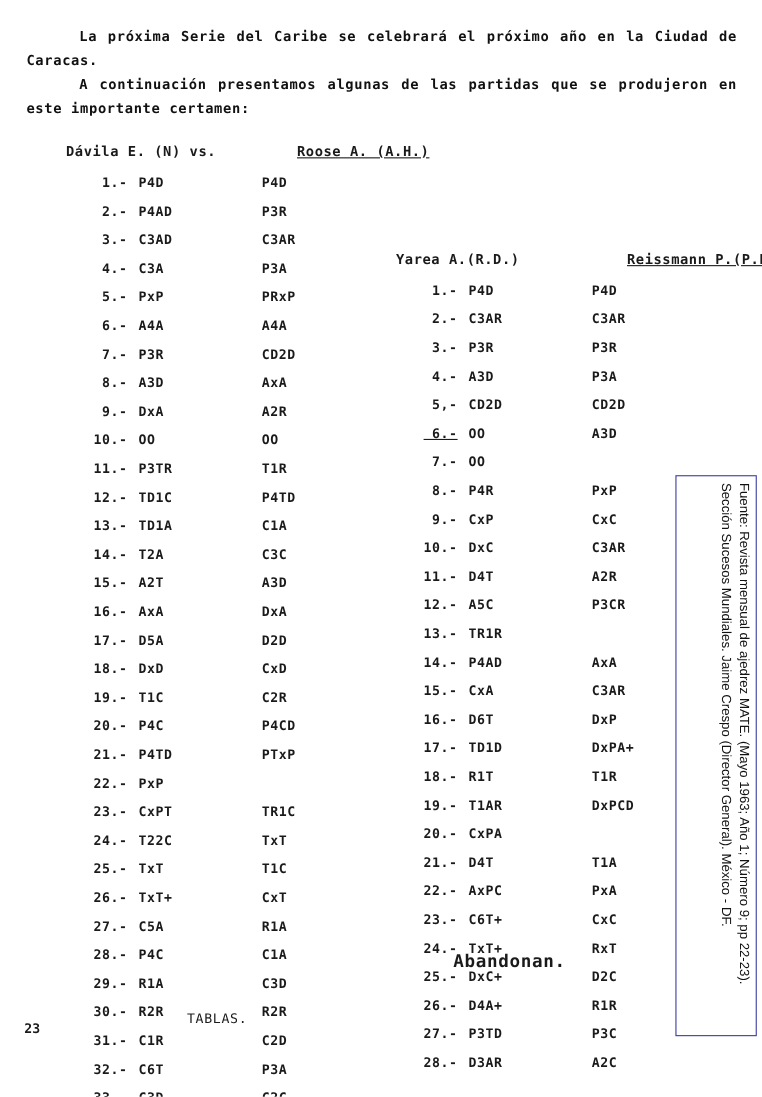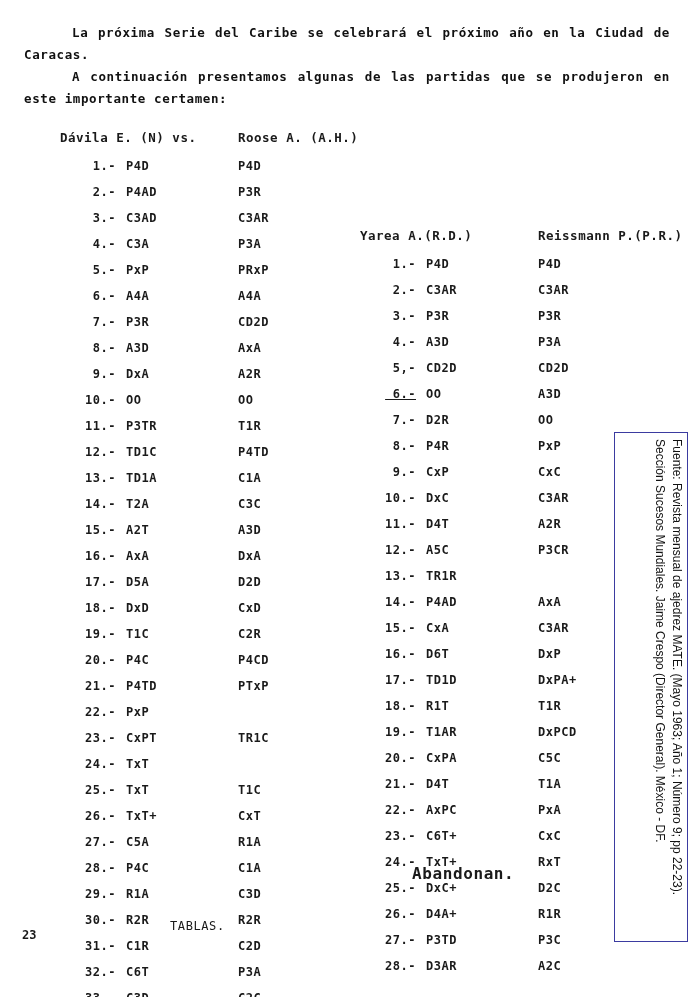--- a/index.html
+++ b/index.html
@@ -41,22 +41,22 @@
   }
   #game1 { left: 60px; top: 130px; }
   #game2 { left: 360px; top: 228px; }
 
   .game-header {
     display: flex;
     margin-bottom: 8px;
     font-weight: 700;
     font-size: 12.5px;
   }
-  .gh-white { width: 178px; }
-  .gh-black { width: 160px; }
+  .gh-white { width: 210px; }
+  .gh-black { width: 160px; text-decoration: underline; }
 
   .moves { display: block; }
   .move-row {
     display: flex;
     height: 26px;
     line-height: 26px;
   }
   .mv-num {
     width: 56px;
     text-align: right;
@@ -245,20 +245,21 @@
           <span class="mv-num">22.-</span>
           <span class="mv-b">PxP</span>
         </div>
         <div class="move-row">
           <span class="mv-num">23.-</span>
           <span class="mv-w">CxPT</span>
           <span class="mv-b">TR1C</span>
         </div>
         <div class="move-row">
           <span class="mv-num">24.-</span>
+          <span class="mv-w">T22C</span>
           <span class="mv-b">TxT</span>
         </div>
         <div class="move-row">
           <span class="mv-num">25.-</span>
           <span class="mv-w">TxT</span>
           <span class="mv-b">T1C</span>
         </div>
         <div class="move-row">
           <span class="mv-num">26.-</span>
           <span class="mv-w">TxT+</span>
@@ -335,21 +336,20 @@
           <span class="mv-w">CD2D</span>
           <span class="mv-b">CD2D</span>
         </div>
         <div class="move-row underline-num">
           <span class="mv-num"> 6.-</span>
           <span class="mv-w">OO</span>
           <span class="mv-b">A3D</span>
         </div>
         <div class="move-row">
           <span class="mv-num"> 7.-</span>
-          <span class="mv-w">D2R</span>
           <span class="mv-b">OO</span>
         </div>
         <div class="move-row">
           <span class="mv-num"> 8.-</span>
           <span class="mv-w">P4R</span>
           <span class="mv-b">PxP</span>
         </div>
         <div class="move-row">
           <span class="mv-num"> 9.-</span>
           <span class="mv-w">CxP</span>
@@ -400,21 +400,20 @@
           <span class="mv-b">T1R</span>
         </div>
         <div class="move-row">
           <span class="mv-num">19.-</span>
           <span class="mv-w">T1AR</span>
           <span class="mv-b">DxPCD</span>
         </div>
         <div class="move-row">
           <span class="mv-num">20.-</span>
           <span class="mv-w">CxPA</span>
-          <span class="mv-b">C5C</span>
         </div>
         <div class="move-row">
           <span class="mv-num">21.-</span>
           <span class="mv-w">D4T</span>
           <span class="mv-b">T1A</span>
         </div>
         <div class="move-row">
           <span class="mv-num">22.-</span>
           <span class="mv-w">AxPC</span>
           <span class="mv-b">PxA</span>

